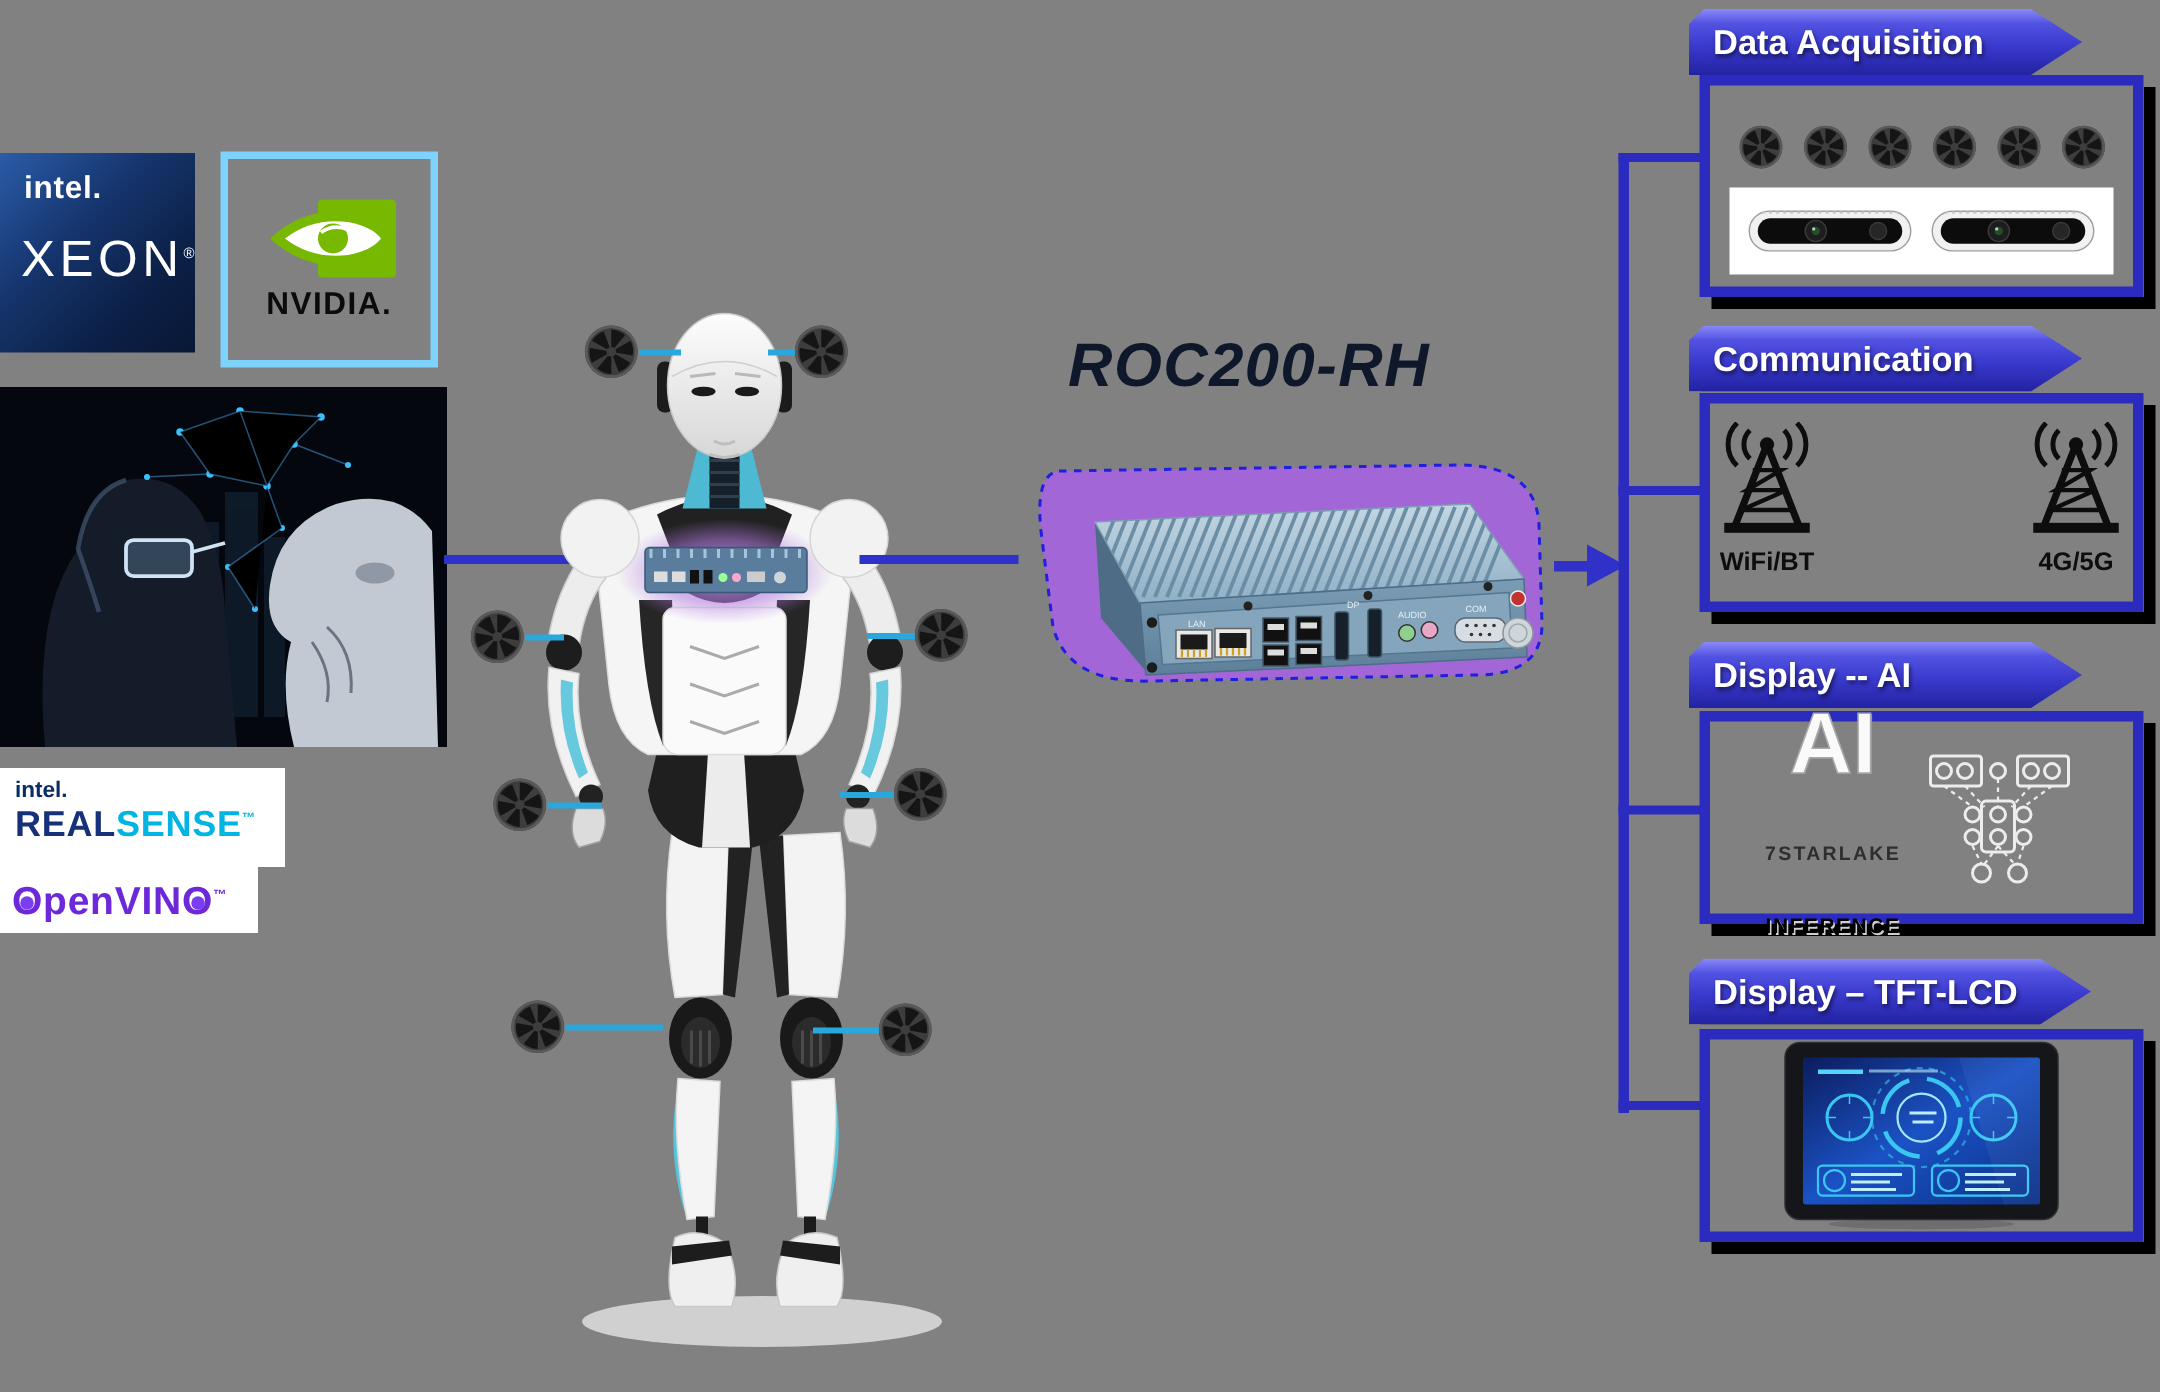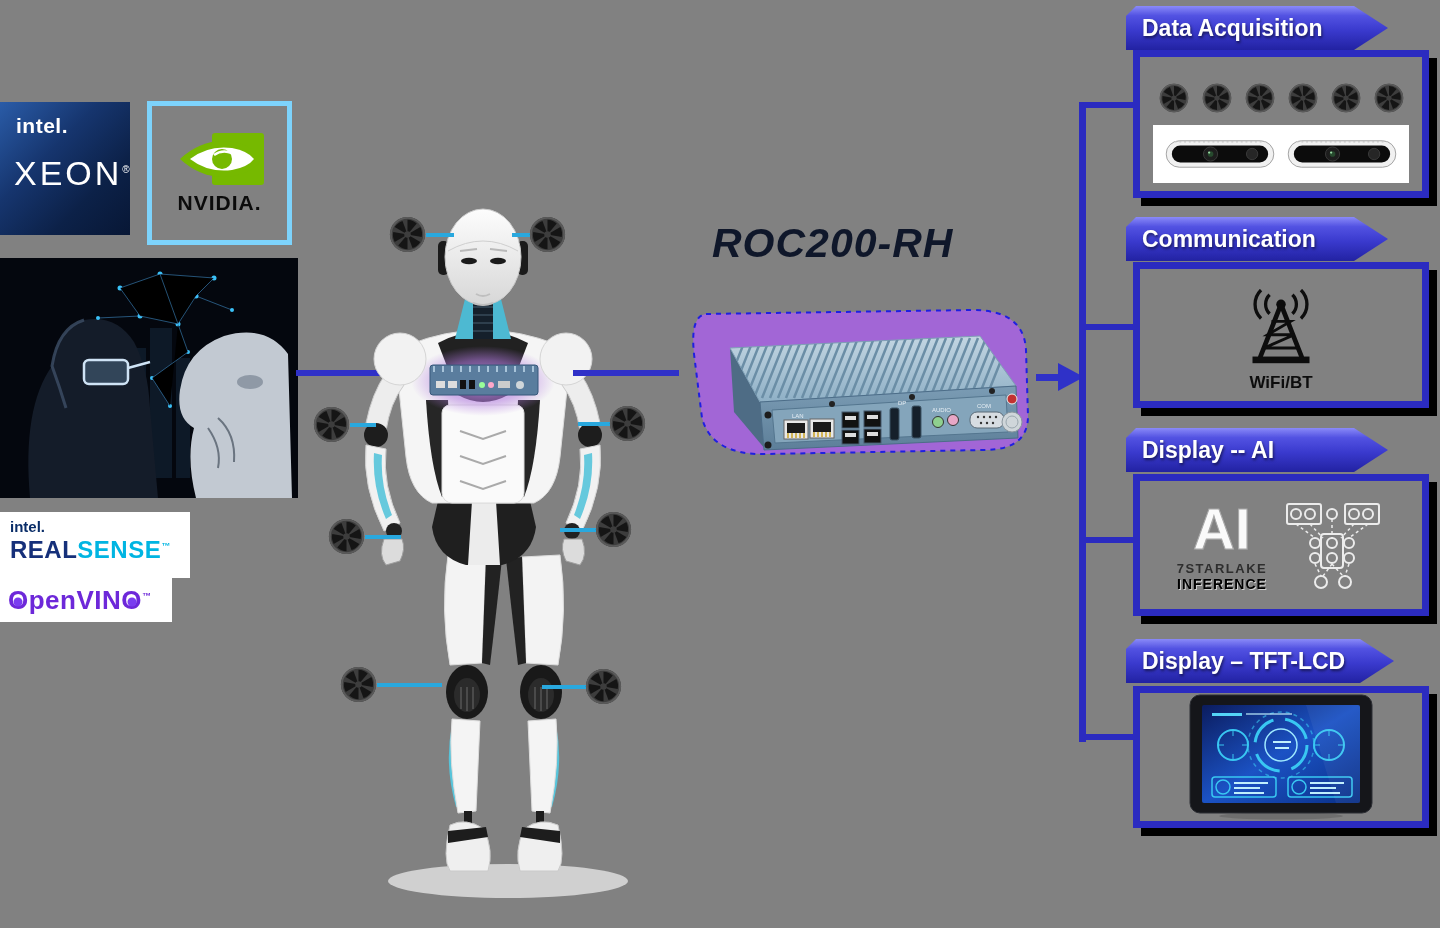--- a/index.html
+++ b/index.html
@@ -38,25 +38,25 @@
   
   .banner{height:44px;line-height:44px;padding-left:16px;box-sizing:border-box;
     color:#fff;font-size:23px;font-weight:700;text-shadow:1px 2px 3px rgba(0,0,0,.55);
     background:linear-gradient(180deg,#8a8af8 0%,#5252e2 22%,#3a3ace 55%,#2222a2 100%);
     clip-path:polygon(0 10px,10px 0,calc(100% - 34px) 0,100% 50%,calc(100% - 34px) 100%,0 100%);
     filter:drop-shadow(8px 5px 0 #000);}
   .pbox{border:7px solid #2b2bc0;box-shadow:8px 8px 0 #000;box-sizing:border-box;}
   .da-box{display:flex;flex-direction:column;align-items:center;}
   .da-apertures{display:flex;gap:13px;margin-top:26px;}
   .camera-strip{margin-top:12px;width:256px;height:58px;background:#fff;display:flex;align-items:center;justify-content:space-evenly;}
-  .comm-box{display:flex;justify-content:center;padding-top:12px;flex-direction:column;}
+  .comm-box{display:flex;justify-content:space-between;padding-top:12px;}
   .comm-item{display:flex;flex-direction:column;align-items:center;}
   .comm-label{margin-top:4px;font-size:17px;font-weight:700;color:#0d0d0d;}
   .dec-box{display:flex;align-items:center;justify-content:center;gap:14px;}
-  .ai-stack{display:flex;flex-direction:column;align-items:center;line-height:1;}
+  .ai-stack{display:flex;flex-direction:column;align-items:center;line-height:1;gap:33px;}
   .ai-big{font-size:58px;font-weight:900;color:#fafafa;-webkit-text-stroke:1px #a8a8a8;
     text-shadow:1px 1px 0 #8f8f8f;}
   .ai-starlake{font-size:13px;font-weight:800;color:#2e2e2e;letter-spacing:1.5px;margin-top:4px;}
   .ai-inference{font-size:14px;font-weight:900;color:#000000;letter-spacing:1px;margin-top:2px;text-shadow:1px 1px 0 #cfcfcf;}
   .disp-box{display:flex;align-items:center;justify-content:center;}
 </style>
 </head>
 <body>
 
 <div class="stage">
@@ -391,20 +391,26 @@
   <div class="abs banner" style="left:1126px;top:217px;width:262px">
     <span>Communication</span>
   </div>
   <div class="abs pbox comm-box" style="left:1133px;top:262px;width:296px;height:146px">
     <div class="comm-item">
       <svg width="76" height="80" viewBox="0 0 80 84">
           <use href="#tower"></use>
         </svg>
       <span class="comm-label">WiFi/BT</span>
     </div>
+    <div class="comm-item">
+      <svg width="76" height="80" viewBox="0 0 80 84">
+          <use href="#tower"></use>
+        </svg>
+      <span class="comm-label">4G/5G</span>
+    </div>
   </div>
 
   <div class="abs banner" style="left:1126px;top:428px;width:262px">
     <span>Display -- AI</span>
   </div>
   <div class="abs pbox dec-box" style="left:1133px;top:474px;width:296px;height:142px">
     <div class="ai-stack">
       <span class="ai-big">AI</span>
       <span class="ai-starlake">7STARLAKE</span>
       <span class="ai-inference">INFERENCE</span>

